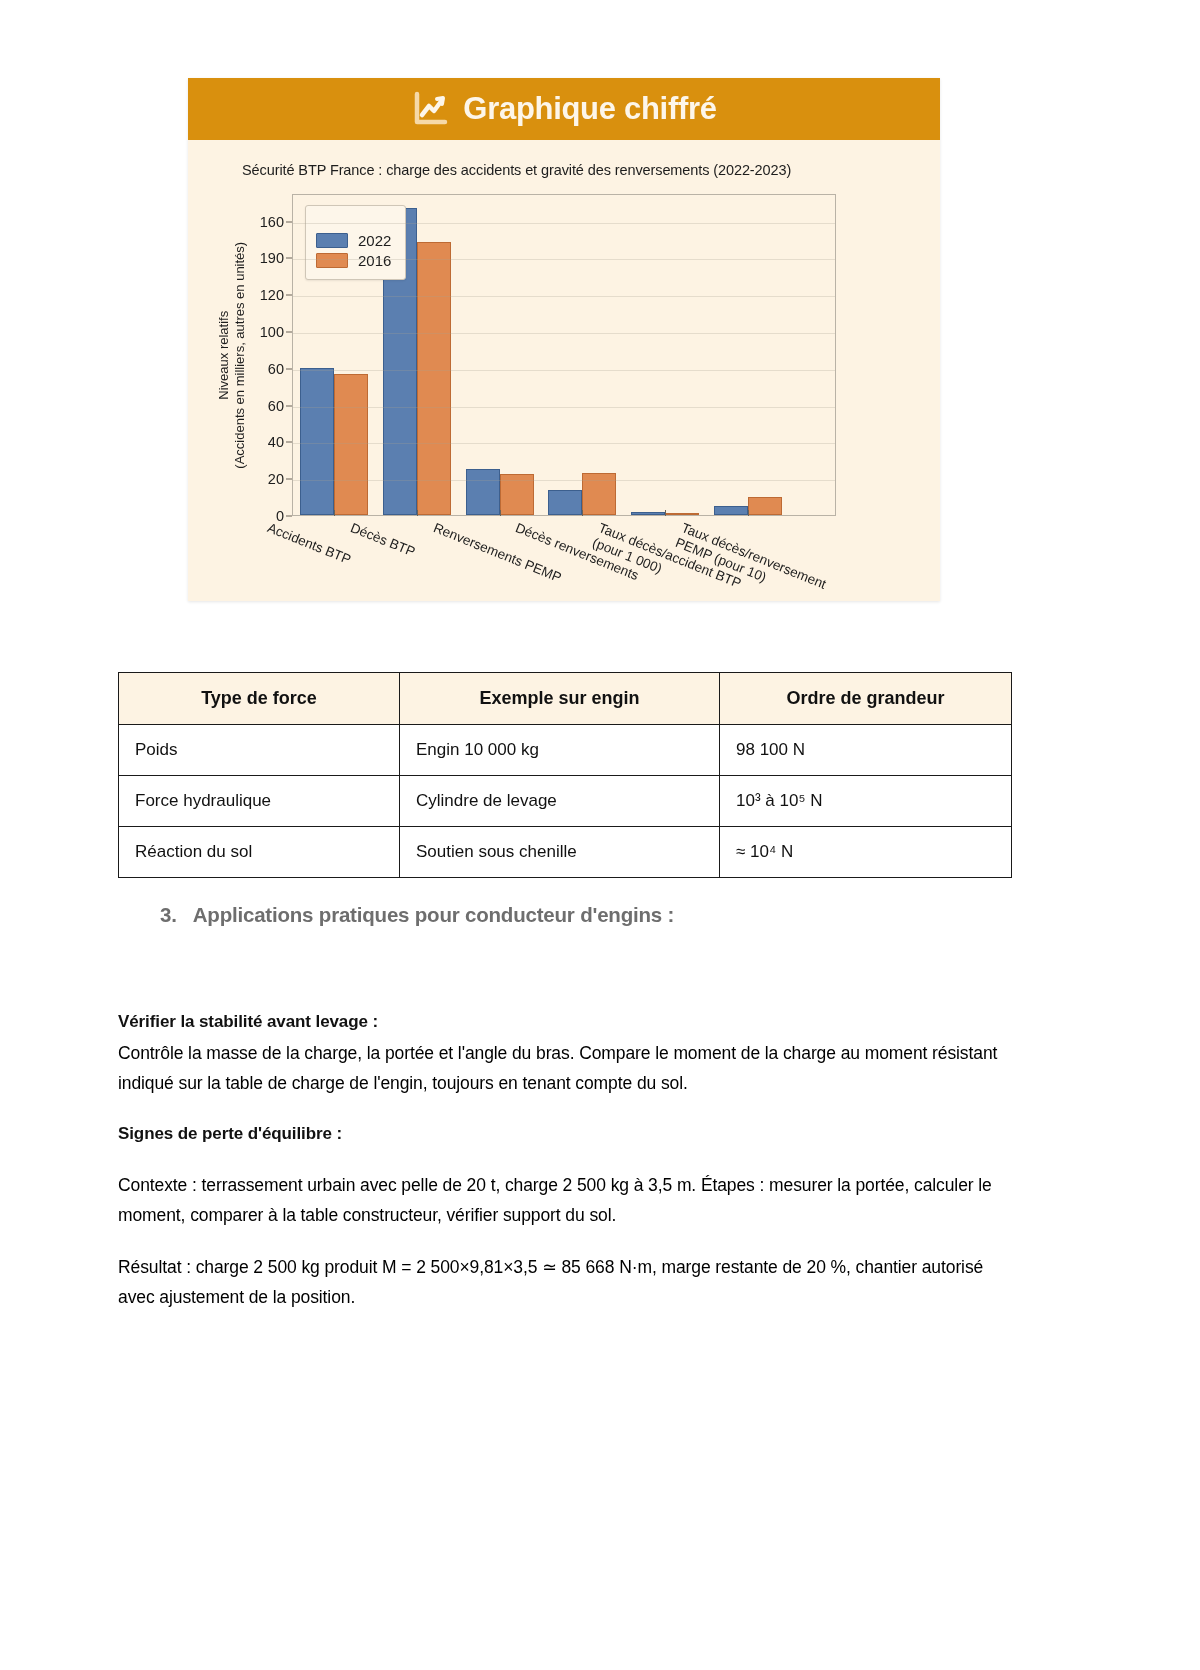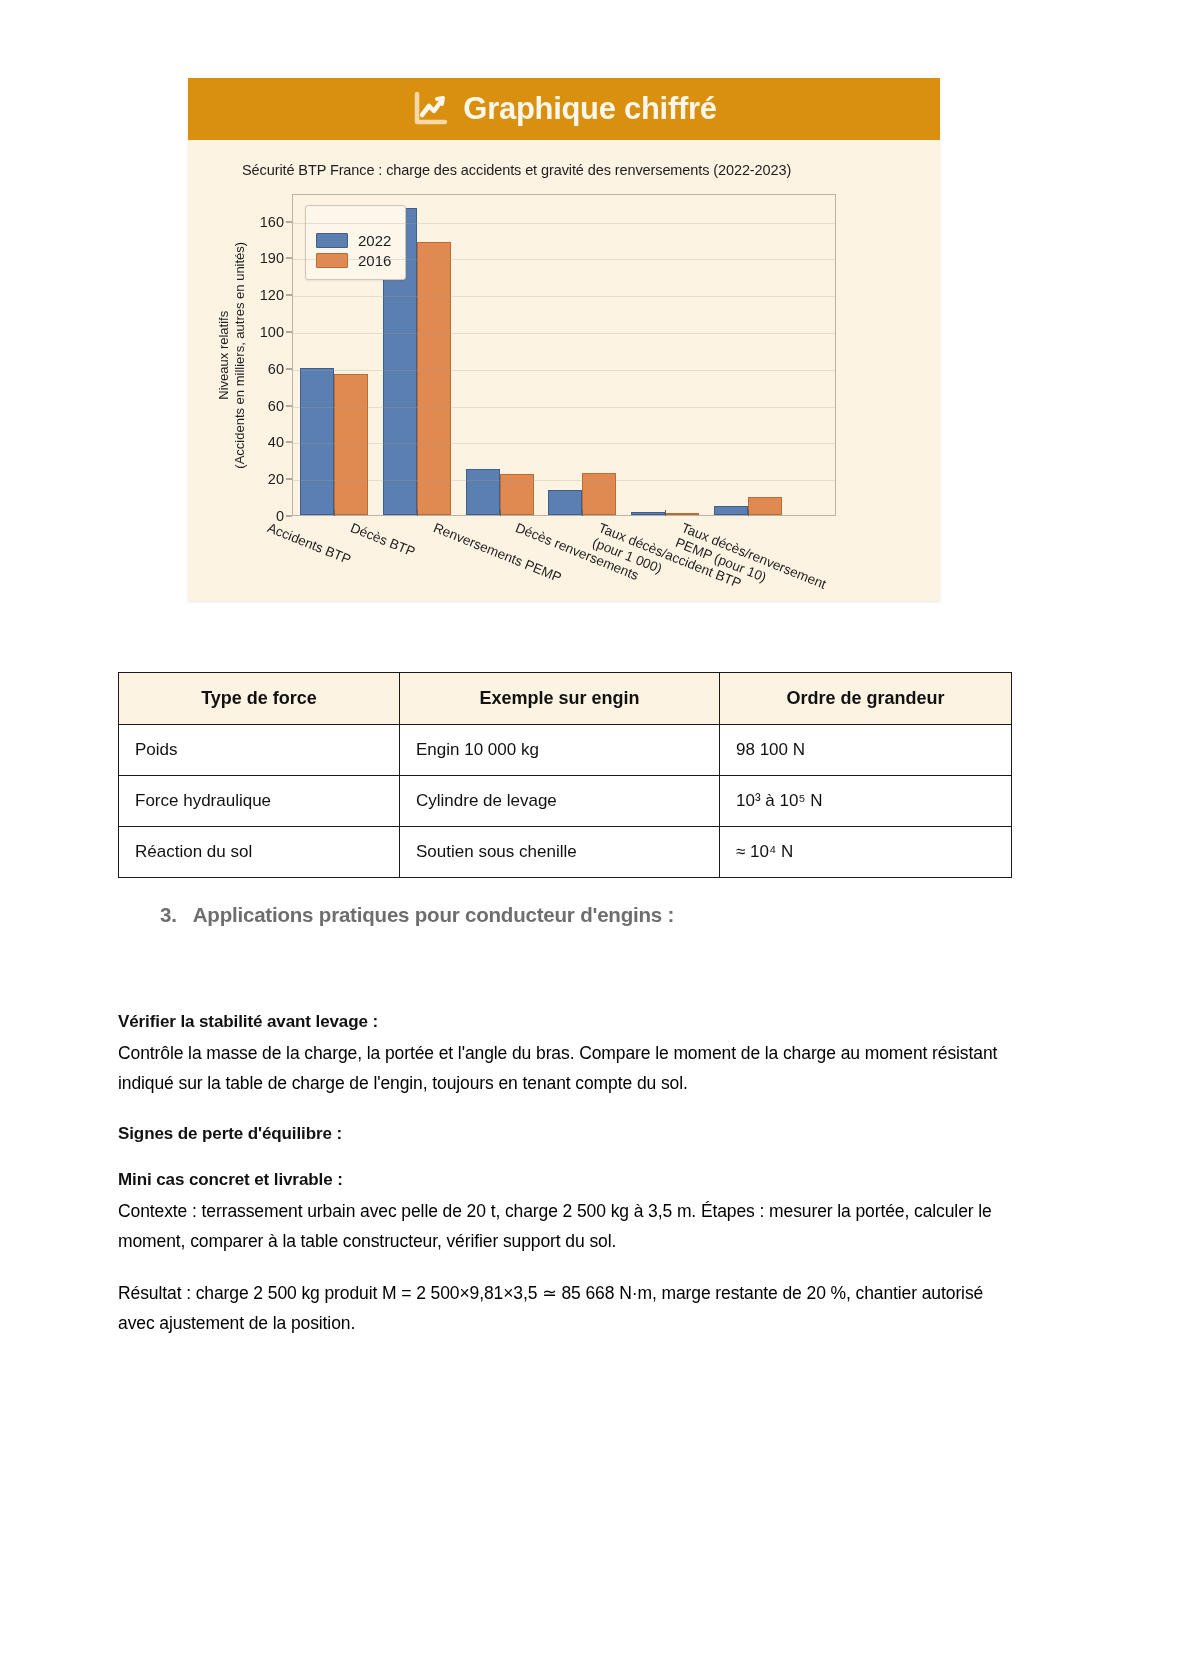--- a/index.html
+++ b/index.html
@@ -432,18 +432,17 @@
   <div class="blk">
     <div class="blk-title">Vérifier la stabilité avant levage :</div>
     <div class="blk-text">Contrôle la masse de la charge, la portée et l'angle du bras. Compare le moment de la charge au moment résistant indiqué sur la table de charge de l'engin, toujours en tenant compte du sol.</div>
   </div>
 
   <div class="blk">
     <div class="blk-title">Signes de perte d'équilibre :</div>
   </div>
 
   <div class="blk">
-    <div class="blk-title">Mini cas concret et livrable :</div>
     <div class="blk-text">Contexte : terrassement urbain avec pelle de 20 t, charge 2 500 kg à 3,5 m. Étapes : mesurer la portée, calculer le moment, comparer à la table constructeur, vérifier support du sol.</div>
     <div class="blk-text standalone">Résultat : charge 2 500 kg produit M = 2 500×9,81×3,5 ≃ 85 668 N·m, marge restante de 20 %, chantier autorisé avec ajustement de la position.</div>
   </div>
 
 </div>
 
 </body></html>

